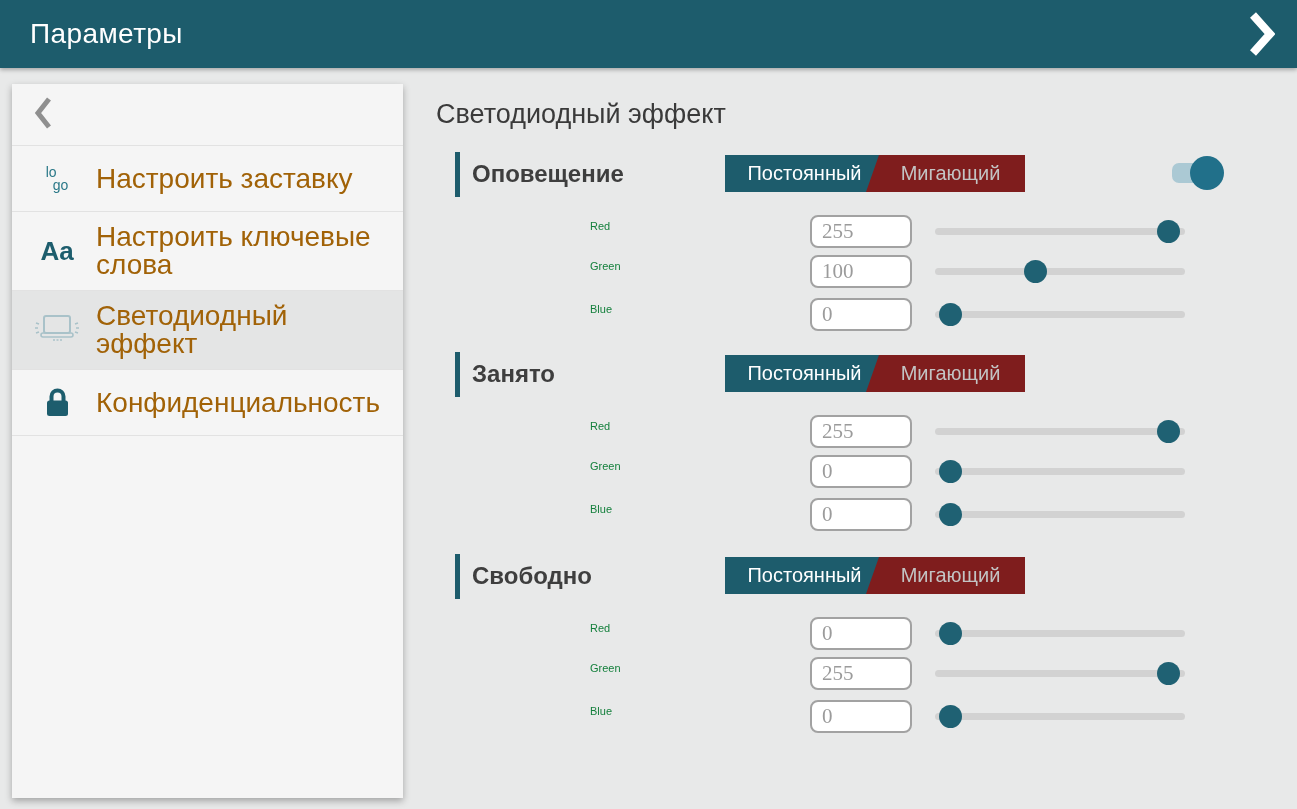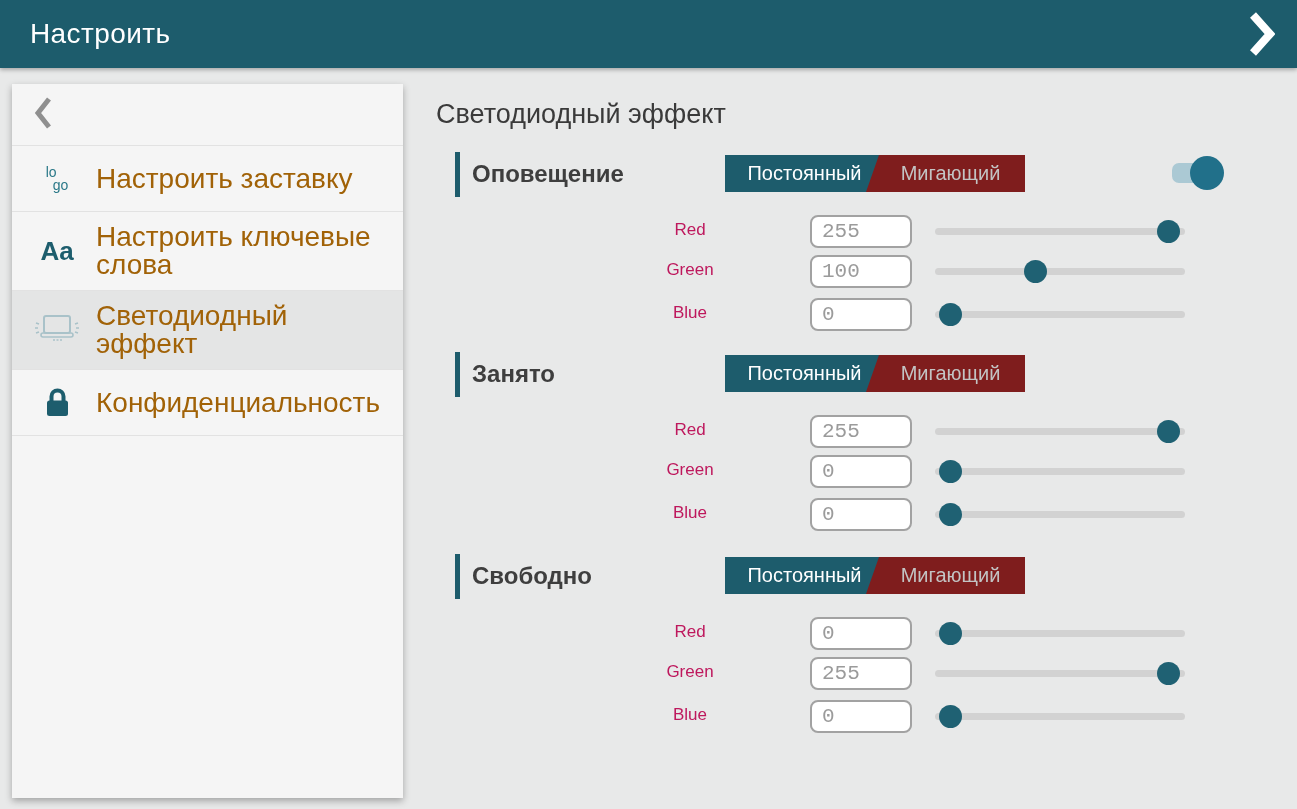--- a/index.html
+++ b/index.html
@@ -63,37 +63,37 @@
     left:157px; width:159px; background:#7f1d1d; color:#c3c3c3;
     clip-path:polygon(13px 0, 100% 0, 100% 100%, 0 100%);
     padding-left:10px; box-sizing:border-box;
   }
 
   .switch { position:absolute; left:1172px; top:1px; width:52px; height:34px; cursor:pointer; }
   .switch-track { position:absolute; left:0; top:7px; width:44px; height:20px; border-radius:7px; background:#abc9d4; }
   .switch-knob  { position:absolute; left:18px; top:0; width:34px; height:34px; border-radius:50%; background:#21708a; }
 
   .rgb-row { position:absolute; left:0; width:100%; height:33px; }
-  .rgb-label { position:absolute; left:590px; top:5px; width:200px; text-align:center; font-size:17px; color:#be185d; }
+  .rgb-label { position:absolute; left:590px; top:5px; width:200px; text-align:left; font-size:11px; color:#15803d; }
   .rgb-input {
     position:absolute; left:810px; top:0; width:102px; height:33px; box-sizing:border-box;
     border:2px solid #a2a2a2; border-radius:8px; background:#ffffff;
-    font-size:21px; color:#9b9b9b; padding:0 4px 0 10px; font-family:Liberation Mono, monospace; outline:none;
+    font-size:21px; color:#9b9b9b; padding:0 4px 0 10px; font-family:Liberation Serif, serif; outline:none;
   }
   .slider { position:absolute; left:935px; top:0; width:250px; height:33px; }
   .slider-track { position:absolute; left:0; top:13px; width:250px; height:7px; border-radius:3.5px; background:#d2d2d2; }
   .slider-thumb { position:absolute; top:5px; width:23px; height:23px; border-radius:50%; background:#1f6173; cursor:pointer; }
 </style>
 </head>
 <body>
 
 <div class="app">
 
   <div class="topbar">
-    <span class="topbar-title">Настроить</span>
+    <span class="topbar-title">Параметры</span>
     <span class="topbar-chevron">
       <svg width="26" height="46" viewBox="0 0 26 46">
         <path d="M4 4 L21 23 L4 42" fill="none" stroke="#ffffff" stroke-width="8" stroke-linejoin="miter"></path>
       </svg>
     </span>
   </div>
 
   <div class="sidebar">
     <div class="side-back">
       <span>

